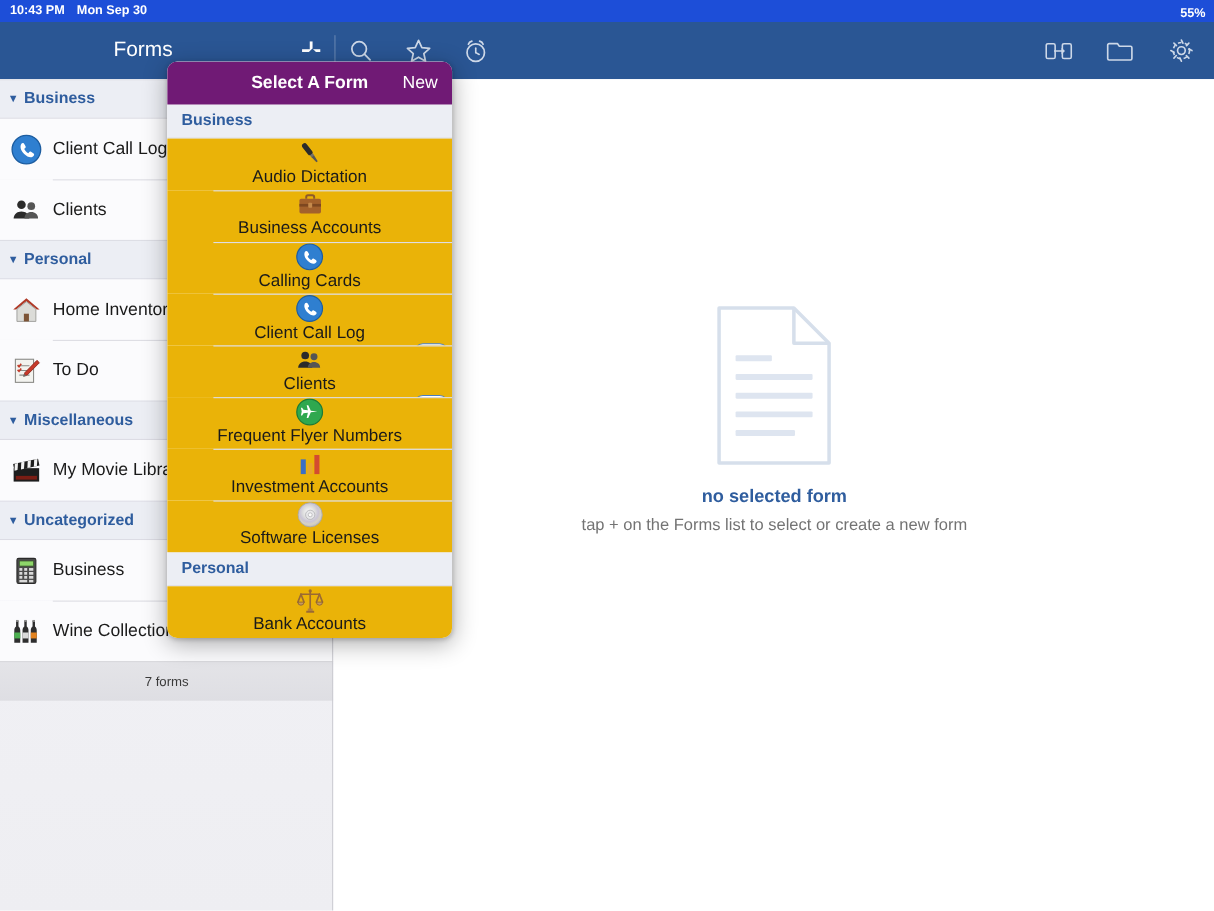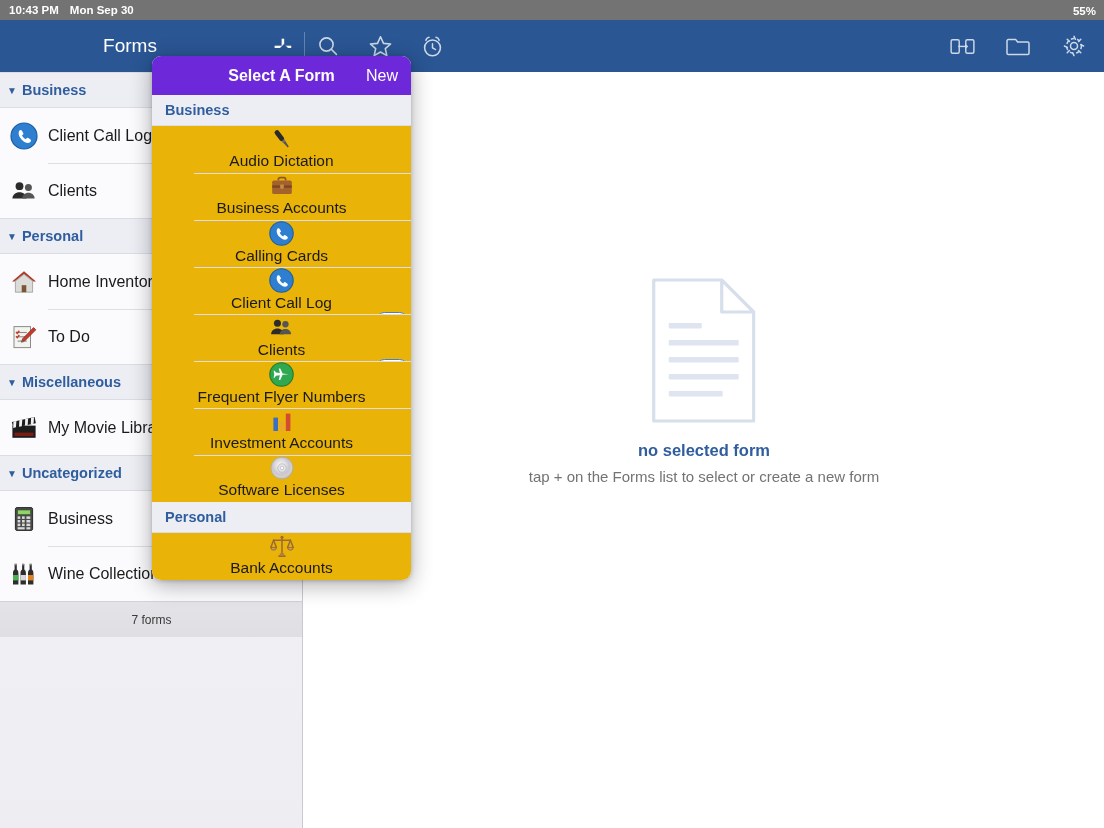--- a/index.html
+++ b/index.html
@@ -7,21 +7,21 @@
     width: 1104px; height: 828px;
     font-family: "Liberation Sans", sans-serif;
     overflow: hidden;
     background: #ffffff;
   }
   #root { position: relative; width: 1104px; height: 828px; }
 
   
   .statusbar {
     position: absolute; top: 0; left: 0; width: 1104px; height: 20px;
-    background: #737373; color: #ffffff;
+    background: #1d4ed8; color: #ffffff;
     font-size: 11.5px; font-weight: bold;
     display: flex; align-items: center;
   }
   .sb-left { display: flex; align-items: center; gap: 11px; padding-left: 9px; }
   .sb-right { margin-left: auto; display: flex; align-items: center; gap: 5px; padding-right: 8px; flex-direction: column; }
   .wifi-ico { display: block; }
   .batt {
     position: relative; width: 22px; height: 11px;
     border: 1px solid rgba(255,255,255,.85); border-radius: 2.5px;
     padding: 1px;
@@ -124,21 +124,21 @@
     overflow: hidden; background: #ffffff;
   }
   .pop-arrow {
     position: absolute; left: 271px; top: 44px;
     width: 0; height: 0;
     border-left: 13px solid transparent;
     border-right: 13px solid transparent;
     border-bottom: 13px solid #2a5694;
   }
   .pop-header {
-    height: 39px; background: #6d28d9; color: #fff;
+    height: 39px; background: #701a75; color: #fff;
     display: flex; align-items: center; position: relative;
   }
   .pop-title {
     position: absolute; left: 0; right: 0; text-align: center;
     font-size: 16px; font-weight: bold;
   }
   .pop-new {
     position: absolute; right: 13px; font-size: 16px; color: #fff;
   }
   .pop-section {

